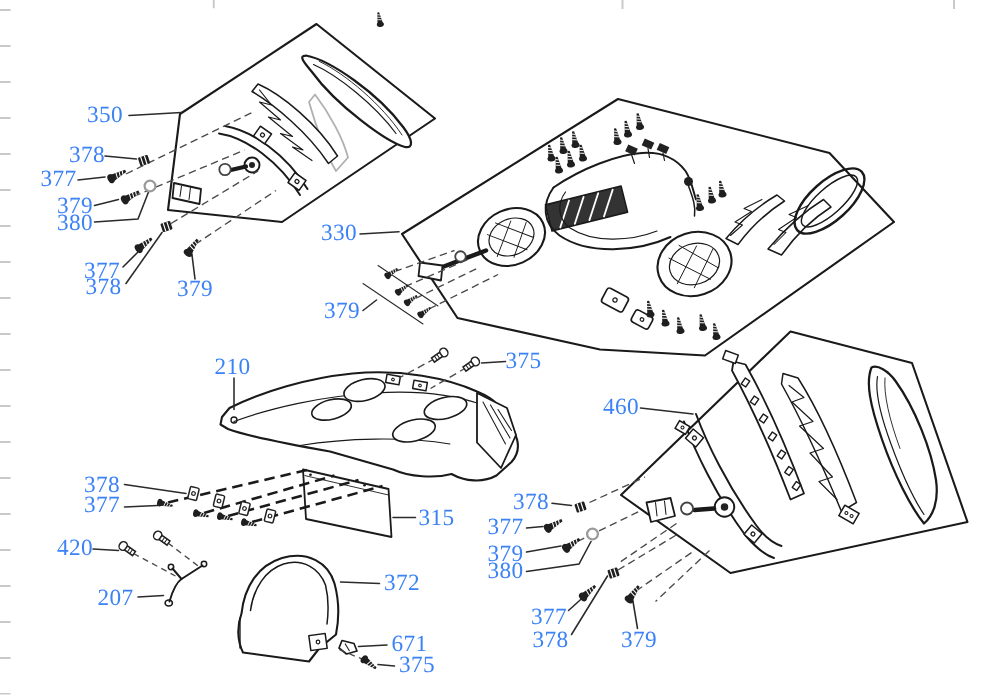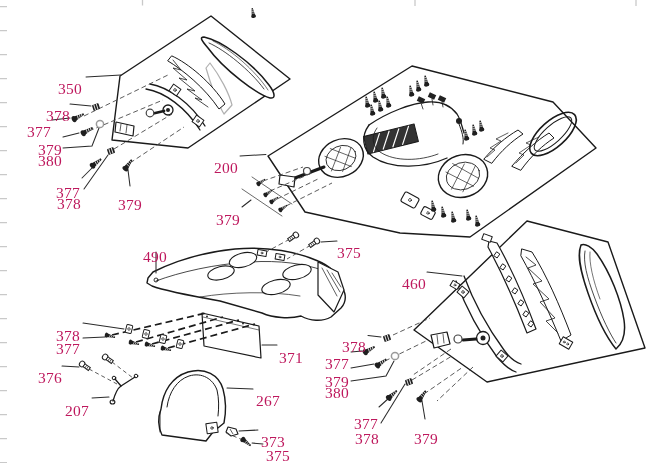--- a/index.html
+++ b/index.html
@@ -1,20 +1,20 @@
 <!DOCTYPE html>
 <html><head>
 <meta charset="utf-8">
 <style>
   html,body{margin:0;padding:0;background:#fff;}
   .stage{position:relative;width:665px;height:465px;background:#ffffff;overflow:hidden;
          font-family:"Liberation Serif",serif;}
   .stage svg{position:absolute;left:0;top:0;}
-  .lbl{position:absolute;transform:translate(-50%,-50%);font-size:15.5px;color:#be185d;
-       letter-spacing:.3px;white-space:nowrap;line-height:1;margin-top:12px;}
+  .lbl{position:absolute;transform:translate(-50%,-50%);font-size:15.5px;color:#3b82f6;
+       letter-spacing:.3px;white-space:nowrap;line-height:1;}
 </style>
 </head>
 <body>
 
 <div class="stage">
 
 <svg width="665" height="465" viewBox="0 0 665 465" xmlns="http://www.w3.org/2000/svg">
   <defs>
     <g id="scr">
       <ellipse cx="-4.5" cy="0" rx="2.2" ry="3.2" fill="#1f1f1f"></ellipse>
@@ -356,31 +356,31 @@
 </svg>
 
 <div class="lbl" style="left:70px;top:77px">350</div>
 <div class="lbl" style="left:58px;top:104px">378</div>
 <div class="lbl" style="left:39px;top:120px">377</div>
 <div class="lbl" style="left:50px;top:138px">379</div>
 <div class="lbl" style="left:50px;top:149px">380</div>
 <div class="lbl" style="left:68px;top:181px">377</div>
 <div class="lbl" style="left:69px;top:192px">378</div>
 <div class="lbl" style="left:130px;top:193px">379</div>
-<div class="lbl" style="left:226px;top:156px">200</div>
+<div class="lbl" style="left:226px;top:156px">330</div>
 <div class="lbl" style="left:228px;top:208px">379</div>
 <div class="lbl" style="left:349px;top:241px">375</div>
-<div class="lbl" style="left:155px;top:245px">490</div>
+<div class="lbl" style="left:155px;top:245px">210</div>
 <div class="lbl" style="left:68px;top:324px">378</div>
 <div class="lbl" style="left:68px;top:337px">377</div>
-<div class="lbl" style="left:50px;top:366px">376</div>
+<div class="lbl" style="left:50px;top:366px">420</div>
 <div class="lbl" style="left:77px;top:399px">207</div>
-<div class="lbl" style="left:291px;top:346px">371</div>
-<div class="lbl" style="left:268px;top:389px">267</div>
-<div class="lbl" style="left:273px;top:430px">373</div>
+<div class="lbl" style="left:291px;top:346px">315</div>
+<div class="lbl" style="left:268px;top:389px">372</div>
+<div class="lbl" style="left:273px;top:430px">671</div>
 <div class="lbl" style="left:278px;top:444px">375</div>
 <div class="lbl" style="left:414px;top:272px">460</div>
 <div class="lbl" style="left:354px;top:335px">378</div>
 <div class="lbl" style="left:337px;top:352px">377</div>
 <div class="lbl" style="left:337px;top:370px">379</div>
 <div class="lbl" style="left:337px;top:381px">380</div>
 <div class="lbl" style="left:366px;top:412px">377</div>
 <div class="lbl" style="left:367px;top:427px">378</div>
 <div class="lbl" style="left:426px;top:427px">379</div>
 

